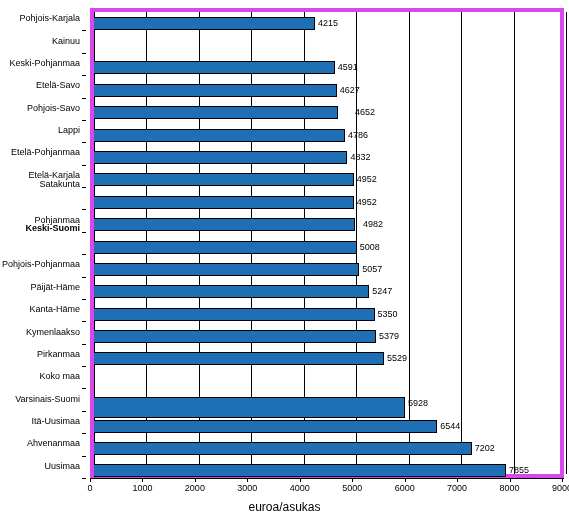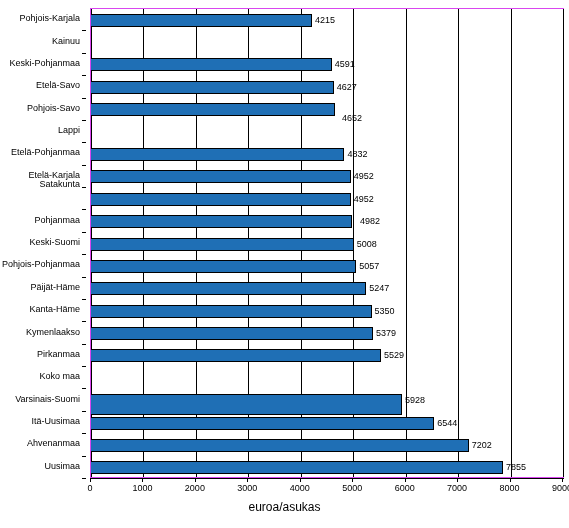--- a/index.html
+++ b/index.html
@@ -21,21 +21,21 @@
     box-sizing: border-box;
   }
 
   
   #plot-frame {
     position: absolute;
     left: 90px;
     top: 8px;
     width: 474px;
     height: 470px;
-    border: 1px solid #d946ef;
+    border: 4px solid #d946ef;
     box-sizing: border-box;
     background: #ffffff;
   }
 
   
   #gridlines {
     position: absolute;
     left: 0;
     top: 0;
     right: 0;
@@ -164,21 +164,21 @@
       <div class="cat-label" style="top: 118.095px;">Lappi</div>
       <div class="cat-tick" style="left: 82px; top: 134.286px;"></div>
       <div class="cat-label" style="top: 140.476px; margin-left: 10px;">Etelä-Pohjanmaa</div>
       <div class="cat-tick" style="left: 82px; top: 156.667px;"></div>
       <div class="cat-label" style="top: 162.857px;">Etelä-Karjala</div>
       <div class="cat-tick" style="left: 82px; top: 179.048px;"></div>
       <div class="cat-label" style="top: 172px;">Satakunta</div>
       <div class="cat-tick" style="left: 82px; top: 201.429px;"></div>
       <div class="cat-label" style="top: 207.619px;">Pohjanmaa</div>
       <div class="cat-tick" style="left: 82px; top: 223.81px;"></div>
-      <div class="cat-label" style="top: 230px;">Keski-Suomi</div>
+      <div class="cat-label" style="top: 216px; font-weight: bold;">Keski-Suomi</div>
       <div class="cat-tick" style="left: 82px; top: 246.19px;"></div>
       <div class="cat-label" style="top: 252.381px;">Pohjois-Pohjanmaa</div>
       <div class="cat-tick" style="left: 82px; top: 268.571px;"></div>
       <div class="cat-label" style="top: 274.762px;">Päijät-Häme</div>
       <div class="cat-tick" style="left: 82px; top: 290.952px;"></div>
       <div class="cat-label" style="top: 297.143px;">Kanta-Häme</div>
       <div class="cat-tick" style="left: 82px; top: 313.333px;"></div>
       <div class="cat-label" style="top: 319.524px;">Kymenlaakso</div>
       <div class="cat-tick" style="left: 82px; top: 335.714px;"></div>
       <div class="cat-label" style="top: 341.905px;">Pirkanmaa</div>
@@ -216,21 +216,25 @@
         <div class="row" style="top: 49.4524px; height: 13px;">
           <div class="bar" style="width: 240.772px;"></div>
           <div class="bar-value" style="left: 243.772px; top: 2px;">4591</div>
         </div>
         <div class="row" style="top: 71.8333px; height: 13px;">
           <div class="bar" style="width: 242.66px;"></div>
           <div class="bar-value" style="left: 245.66px; top: 2px;">4627</div>
         </div>
         <div class="row" style="top: 94.2143px; height: 13px;">
           <div class="bar" style="width: 243.972px;"></div>
-          <div class="bar-value" style="left: 251px; top: 2px; margin-top: 9px;">4652</div>
+          <div class="bar-value" style="left: 261px; top: 2px;">4652</div>
+        </div>
+        <div class="row" style="top: 116.595px; height: 13px;">
+          <div class="bar" style="width: 250.999px;"></div>
+          <div class="bar-value" style="left: 253.999px; top: 2px;">4786</div>
         </div>
         <div class="row" style="top: 138.976px; height: 13px;">
           <div class="bar" style="width: 253.412px;"></div>
           <div class="bar-value" style="left: 256.412px; top: 2px;">4832</div>
         </div>
         <div class="row" style="top: 161.357px; height: 13px;">
           <div class="bar" style="width: 259.705px;"></div>
           <div class="bar-value" style="left: 262.705px; top: 2px;">4952</div>
         </div>
         <div class="row" style="top: 183.738px; height: 13px;">

